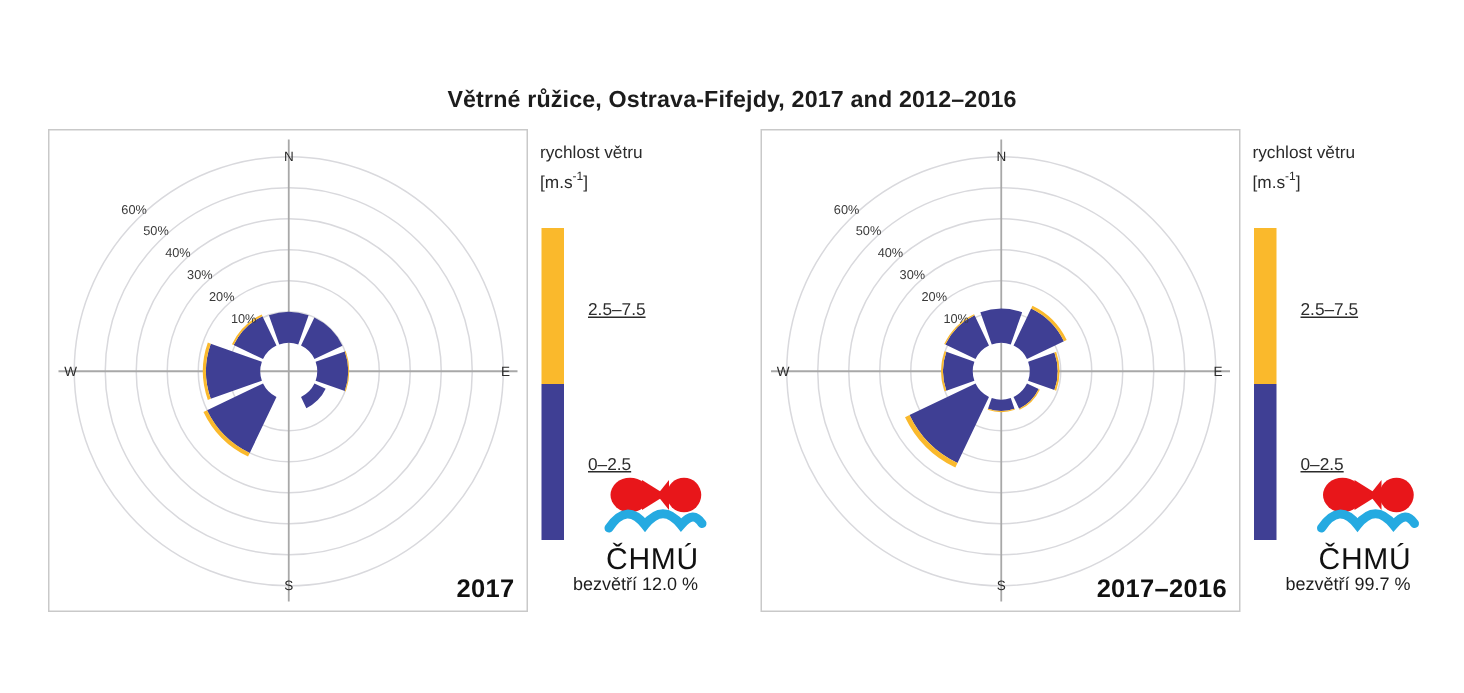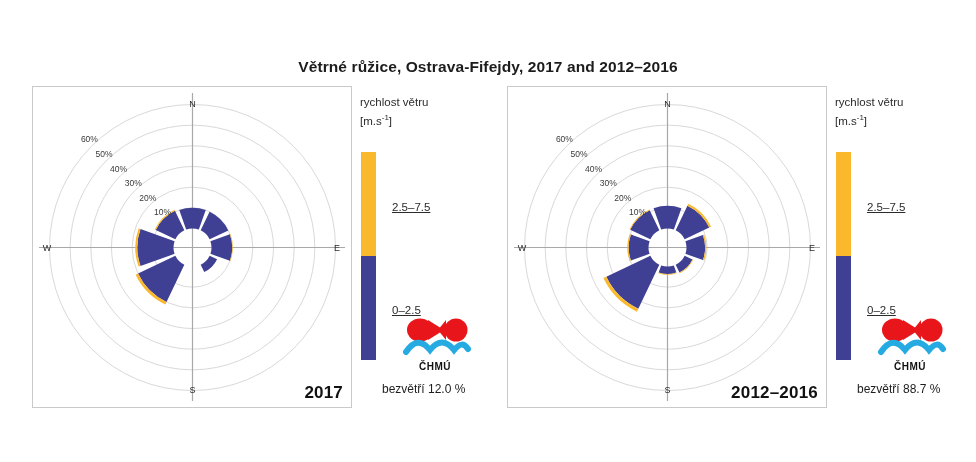--- a/index.html
+++ b/index.html
@@ -103,22 +103,22 @@
   
   .logo-wrap {
     position: absolute;
     left: 36px;
     top: 228px;
     width: 82px;
     height: 62px;
     text-align: center;
   }
   .logo-text {
-    font-size: 10px;
-    font-weight: bold;
+    font-size: 20px;
+    font-weight: normal;
     color: #111111;
     letter-spacing: 0.5px;
     margin-top: -3px;
   }
   .calm-label {
     position: absolute;
     left: 0px;
     top: 294px;
     font-size: 12px;
     color: #1d1d1d;
@@ -226,21 +226,21 @@
           <text x="114.83789086841162" y="113.83789086841165" text-anchor="middle" font-family="&quot;Liberation Sans&quot;, sans-serif" font-size="8.5" fill="#3a3a3a">20%</text>
           <text x="100.22435072388964" y="99.22435072388966" text-anchor="middle" font-family="&quot;Liberation Sans&quot;, sans-serif" font-size="8.5" fill="#3a3a3a">30%</text>
           <text x="85.61081057936767" y="84.61081057936768" text-anchor="middle" font-family="&quot;Liberation Sans&quot;, sans-serif" font-size="8.5" fill="#3a3a3a">40%</text>
           <text x="70.99727043484566" y="69.99727043484569" text-anchor="middle" font-family="&quot;Liberation Sans&quot;, sans-serif" font-size="8.5" fill="#3a3a3a">50%</text>
           <text x="56.38373029032368" y="55.38373029032371" text-anchor="middle" font-family="&quot;Liberation Sans&quot;, sans-serif" font-size="8.5" fill="#3a3a3a">60%</text>
           <text x="159.5" y="20" text-anchor="middle" font-family="&quot;Liberation Sans&quot;, sans-serif" font-size="9" fill="#2b2b2b">N</text>
           <text x="159.5" y="306" text-anchor="middle" font-family="&quot;Liberation Sans&quot;, sans-serif" font-size="9" fill="#2b2b2b">S</text>
           <text x="304" y="163.5" text-anchor="middle" font-family="&quot;Liberation Sans&quot;, sans-serif" font-size="9" fill="#2b2b2b">E</text>
           <text x="14" y="163.5" text-anchor="middle" font-family="&quot;Liberation Sans&quot;, sans-serif" font-size="9" fill="#2b2b2b">W</text>
         </svg>
-      <div class="year-label">2012–2016</div>
+      <div class="year-label">2017–2016</div>
     </div>
 
     <div class="legend">
       <div class="legend-title">
         <span>rychlost větru</span><br>
         <span><span>[m.s</span><sup>-1</sup><span>]</span></span>
       </div>
       <div class="legend-bar">
         <div class="legend-seg hi" style="background: rgb(250, 185, 44);"></div>
         <div class="legend-seg lo" style="background: rgb(63, 63, 148);"></div>
@@ -252,17 +252,17 @@
         <svg width="82" height="44" viewBox="0 0 82 44">
           <ellipse cx="26" cy="14" rx="13" ry="11.5" fill="#e8161a"></ellipse>
           <ellipse cx="62" cy="14" rx="11.5" ry="11.5" fill="#e8161a"></ellipse>
           <polygon points="34,4 50,14 34,24" fill="#e8161a"></polygon>
           <polygon points="52,4 44,14 52,24" fill="#e8161a"></polygon>
           <path d="M12 36 C20 24, 28 24, 36 34 C44 24, 52 24, 60 34 C66 27, 70 27, 74 33" stroke="#25aae1" stroke-width="6" fill="none" stroke-linecap="round"></path>
         </svg>
         <div class="logo-text">ČHMÚ</div>
       </div>
 
-      <div class="calm-label">bezvětří 88.7 %</div>
+      <div class="calm-label">bezvětří 99.7 %</div>
     </div>
   </div>
 
 </div>
 
 </body></html>

